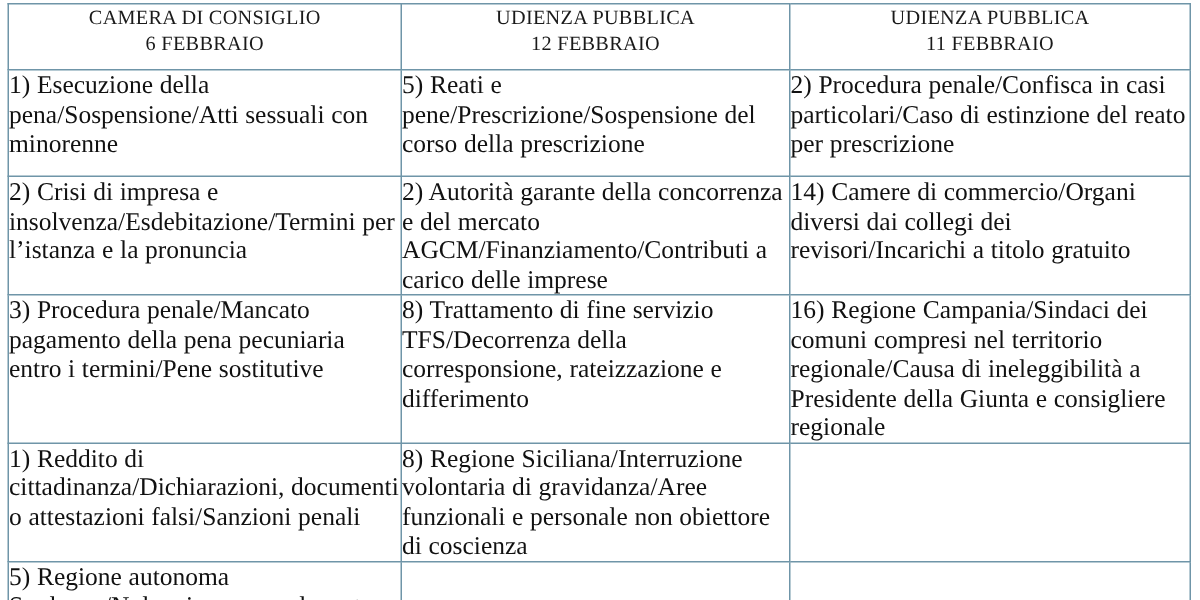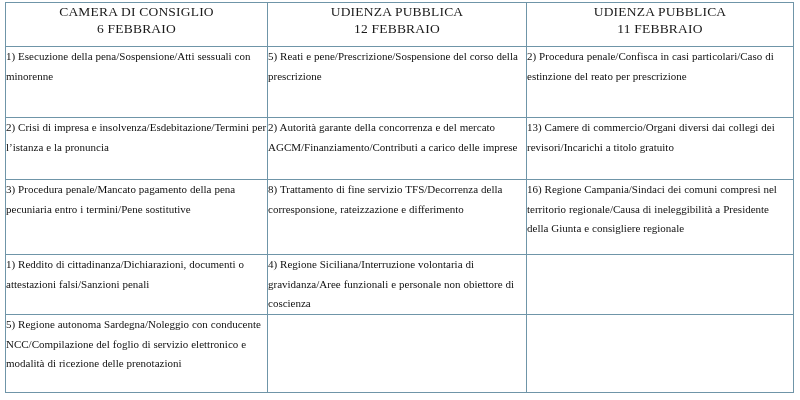--- a/index.html
+++ b/index.html
@@ -53,21 +53,21 @@
     font-size: 13.5px;
     line-height: 17px;
     font-weight: normal;
     letter-spacing: 0.2px;
     color: #1a1a1a;
     white-space: nowrap;
   }
 
   .body-cell {
     padding: 6px 7px 6px 8px;
-    font-size: 11px;
+    font-size: 17px;
     line-height: 19.5px;
     color: #111111;
     text-align: left;
   }
   .body-cell .txt {
     display: block;
     white-space: normal;
     word-spacing: 0.2px;
   }
 
@@ -123,42 +123,42 @@
       </tr>
 
       <tr class="r2">
         <td class="body-cell">
           <span class="txt">2) Crisi di impresa e insolvenza/Esdebitazione/Termini per l’istanza e la pronuncia</span>
         </td>
         <td class="body-cell">
           <span class="txt">2) Autorità garante della concorrenza e del mercato AGCM/Finanziamento/Contributi a carico delle imprese</span>
         </td>
         <td class="body-cell">
-          <span class="txt">13) Camere di commercio/Organi diversi dai collegi dei revisori/Incarichi a titolo gratuito</span>
+          <span class="txt">14) Camere di commercio/Organi diversi dai collegi dei revisori/Incarichi a titolo gratuito</span>
         </td>
       </tr>
 
       <tr class="r3">
         <td class="body-cell">
           <span class="txt">3) Procedura penale/Mancato pagamento della pena pecuniaria entro i termini/Pene sostitutive</span>
         </td>
         <td class="body-cell">
           <span class="txt">8) Trattamento di fine servizio TFS/Decorrenza della corresponsione, rateizzazione e differimento</span>
         </td>
         <td class="body-cell">
           <span class="txt">16) Regione Campania/Sindaci dei comuni compresi nel territorio regionale/Causa di ineleggibilità a Presidente della Giunta e consigliere regionale</span>
         </td>
       </tr>
 
       <tr class="r4">
         <td class="body-cell">
           <span class="txt">1) Reddito di cittadinanza/Dichiarazioni, documenti o attestazioni falsi/Sanzioni penali</span>
         </td>
         <td class="body-cell">
-          <span class="txt">4) Regione Siciliana/Interruzione volontaria di gravidanza/Aree funzionali e personale non obiettore di coscienza</span>
+          <span class="txt">8) Regione Siciliana/Interruzione volontaria di gravidanza/Aree funzionali e personale non obiettore di coscienza</span>
         </td>
         <td class="body-cell empty-cell">
           <span class="txt"></span>
         </td>
       </tr>
 
       <tr class="r5">
         <td class="body-cell">
           <span class="txt">5) Regione autonoma Sardegna/Noleggio con conducente NCC/Compilazione del foglio di servizio elettronico e modalità di ricezione delle prenotazioni</span>
         </td>

